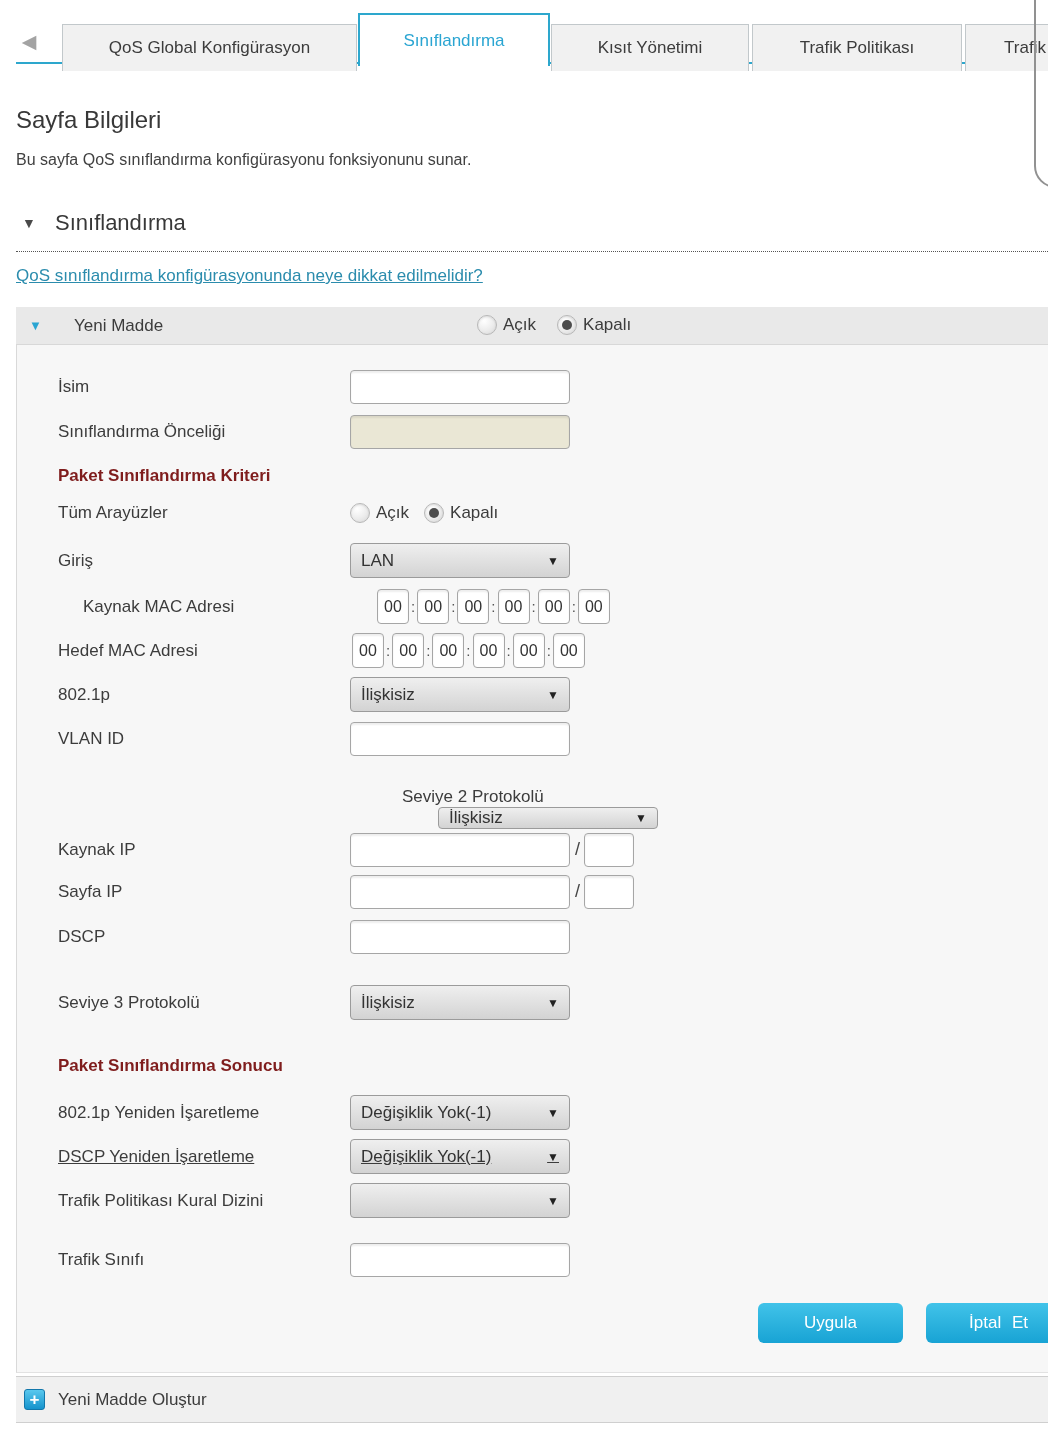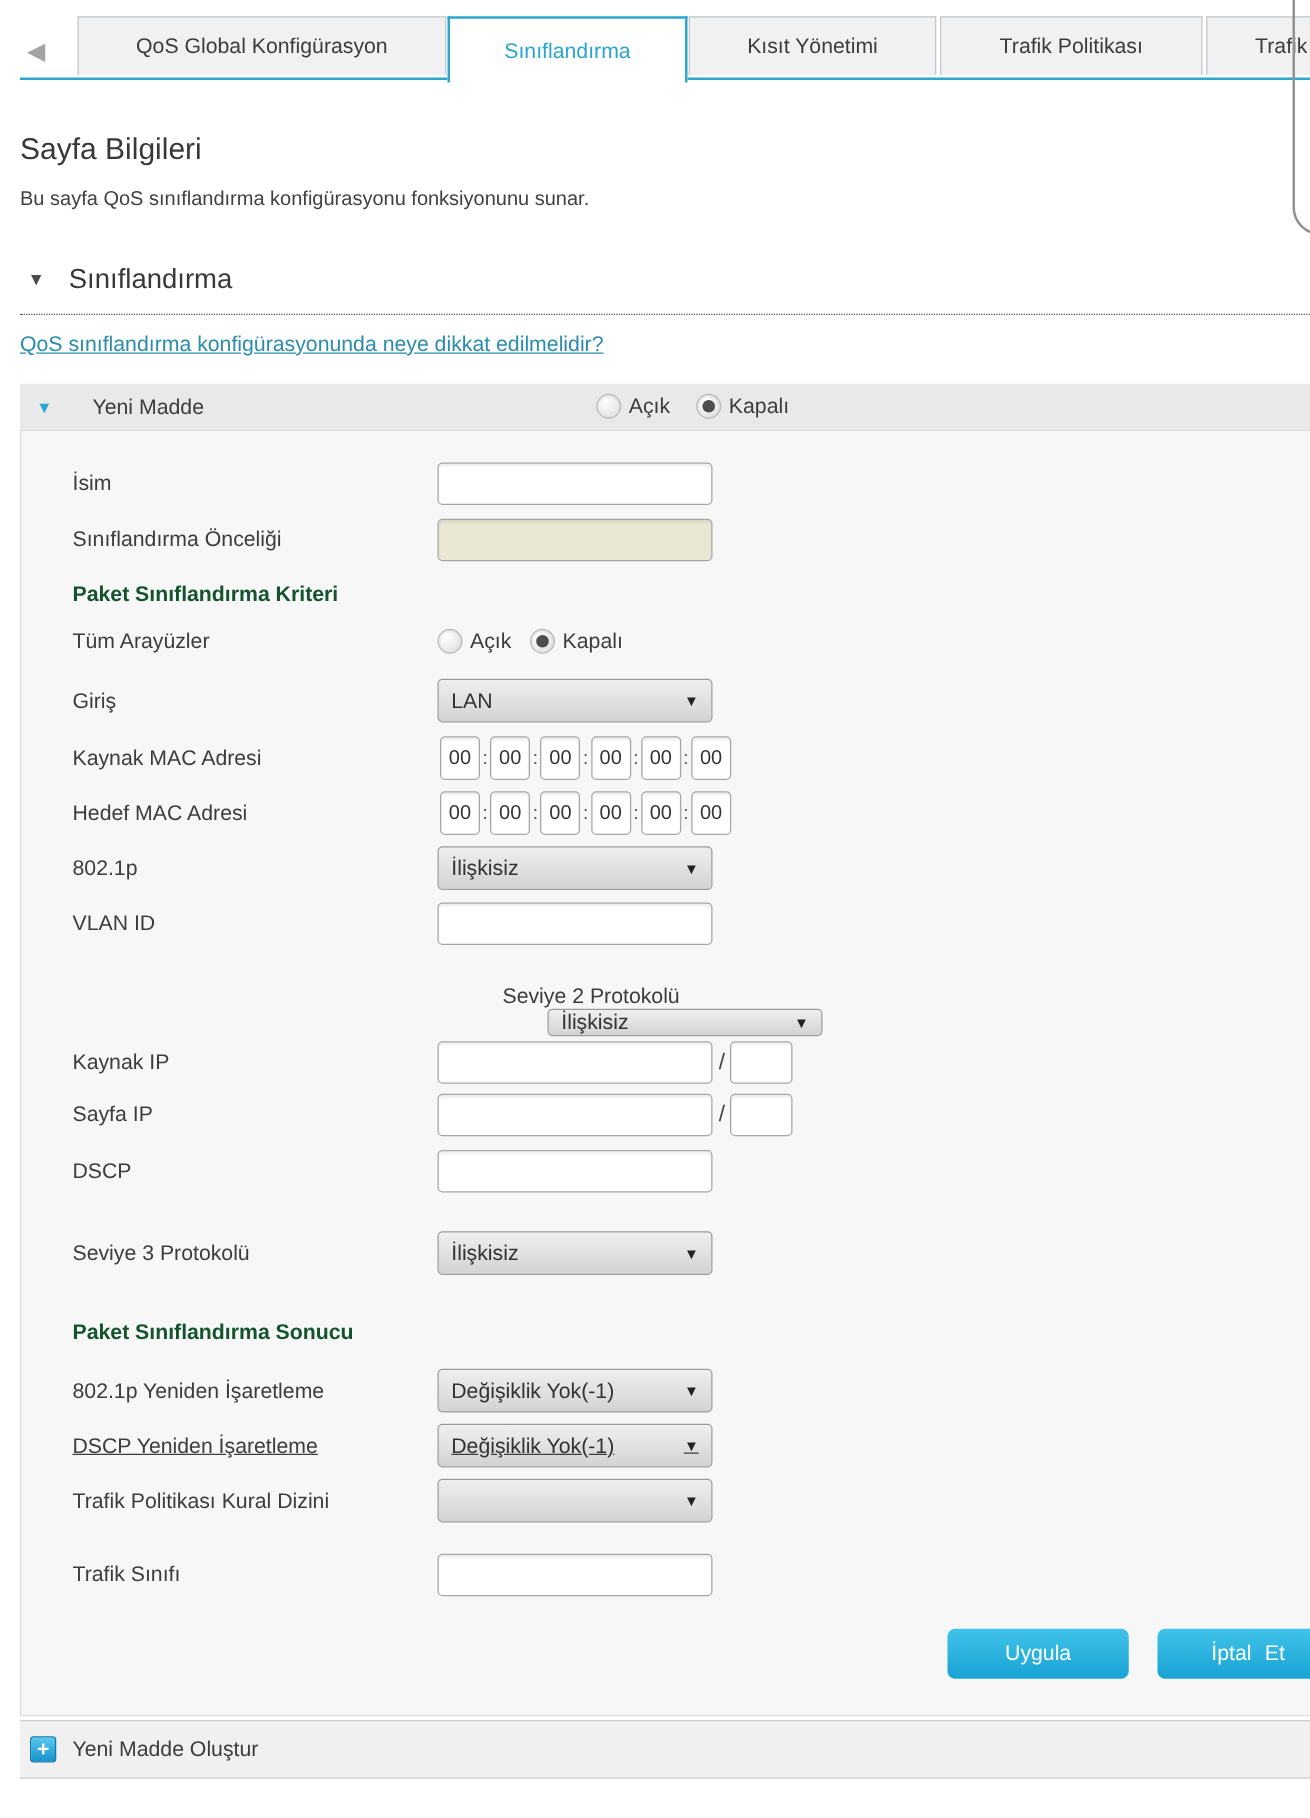--- a/index.html
+++ b/index.html
@@ -4,21 +4,21 @@
 <style>
   html,body{margin:0;padding:0;background:#fff;}
   #page{position:relative;width:1048px;height:1454px;overflow:hidden;background:#fff;
         font-family:"Liberation Sans", sans-serif;color:#3c3c3c;}
 
   
   .tabbar{position:absolute;left:0;top:0;width:100%;height:66px;}
   .tab-underline{position:absolute;left:16px;right:0;top:62px;height:2px;background:#2da7cd;}
   .scroll-left{position:absolute;left:18px;top:30px;width:22px;height:24px;border:none;background:none;
         color:#a3a3a3;font-size:19px;line-height:24px;text-align:center;padding:0;cursor:pointer;}
-  .tab{position:absolute;top:13px;height:47px;box-sizing:border-box;background:#f1f1f1;
+  .tab{position:absolute;top:24px;height:47px;box-sizing:border-box;background:#f1f1f1;
         border:1px solid #c2c8cb;border-bottom:none;display:flex;align-items:center;justify-content:center;
         font-size:17px;color:#3c3c3c;cursor:pointer;z-index:2;}
   .tab.active{top:13px;height:53px;background:#fff;border:2px solid #2da7cd;border-bottom:none;
         color:#2aa5d2;z-index:5;}
   .tooltip-edge{position:absolute;left:1034px;top:-28px;width:220px;height:212px;
         border:2px solid #919191;border-radius:22px;z-index:8;pointer-events:none;}
 
   
   .page-title{position:absolute;left:16px;top:106px;font-size:24px;color:#383838;}
   .page-desc{position:absolute;left:16px;top:151px;font-size:16px;color:#414141;}
@@ -43,21 +43,21 @@
   .radio.checked::after{content:"";position:absolute;left:4px;top:4px;width:10px;height:10px;
         border-radius:50%;background:#4d4d4d;}
   .radio-lbl{font-size:17px;color:#3c3c3c;margin:0 0 0 6px;vertical-align:middle;}
   .head-radios{position:absolute;left:461px;top:8px;display:flex;align-items:center;}
 
   
   .panel{position:absolute;left:16px;right:0;top:345px;height:1028px;background:#f7f7f7;
         border-left:1px solid #d9d9d9;border-bottom:1px solid #e2e2e2;box-sizing:border-box;}
   .row{position:absolute;left:41px;right:10px;height:35px;display:flex;align-items:center;}
   .row .lbl{width:292px;flex-shrink:0;font-size:17px;color:#3c3c3c;}
-  .bold-lbl{position:absolute;left:41px;font-size:17px;font-weight:bold;color:#14532d;}
+  .bold-lbl{position:absolute;left:41px;font-size:17px;font-weight:bold;color:#7f1d1d;}
 
   .tinput{box-sizing:border-box;width:220px;height:34px;background:#fff;border:1px solid #a6a6a6;
         border-radius:4px;box-shadow:inset 0 2px 2px rgba(0,0,0,.07);font-family:inherit;
         font-size:17px;color:#333;padding:0 8px;}
   .tinput:disabled,.tinput.disabled{background:#eae7d5;color:#6b6b5f;}
   .mini{width:50px;padding:0 4px;}
   .sep{font-size:18px;color:#444;margin:0 4px 0 5px;}
 
   .dropdown{box-sizing:border-box;width:220px;height:35px;border:1px solid #9b9b9b;border-radius:4px;
         background:linear-gradient(180deg,#efefef 0%,#d3d3d3 100%);display:flex;align-items:center;
@@ -144,21 +144,21 @@
     </div>
 
     <div class="row" style="top:198px;">
       <span class="lbl">Giriş</span>
       <div class="dropdown">
         <span class="dd-text">LAN</span>
         <span class="dd-arrow">▼</span>
       </div>
     </div>
 
-    <div class="row" style="top:244px;">
+    <div class="row" style="top:244px;margin-left:25px;">
       <span class="lbl">Kaynak MAC Adresi</span>
       <input class="mac-box" style="margin-left: 2px;" value="00">
       <span class="mac-sep">:</span>
       <input class="mac-box" value="00" style="">
       <span class="mac-sep">:</span>
       <input class="mac-box" value="00" style="">
       <span class="mac-sep">:</span>
       <input class="mac-box" value="00" style="">
       <span class="mac-sep">:</span>
       <input class="mac-box" value="00" style="">

